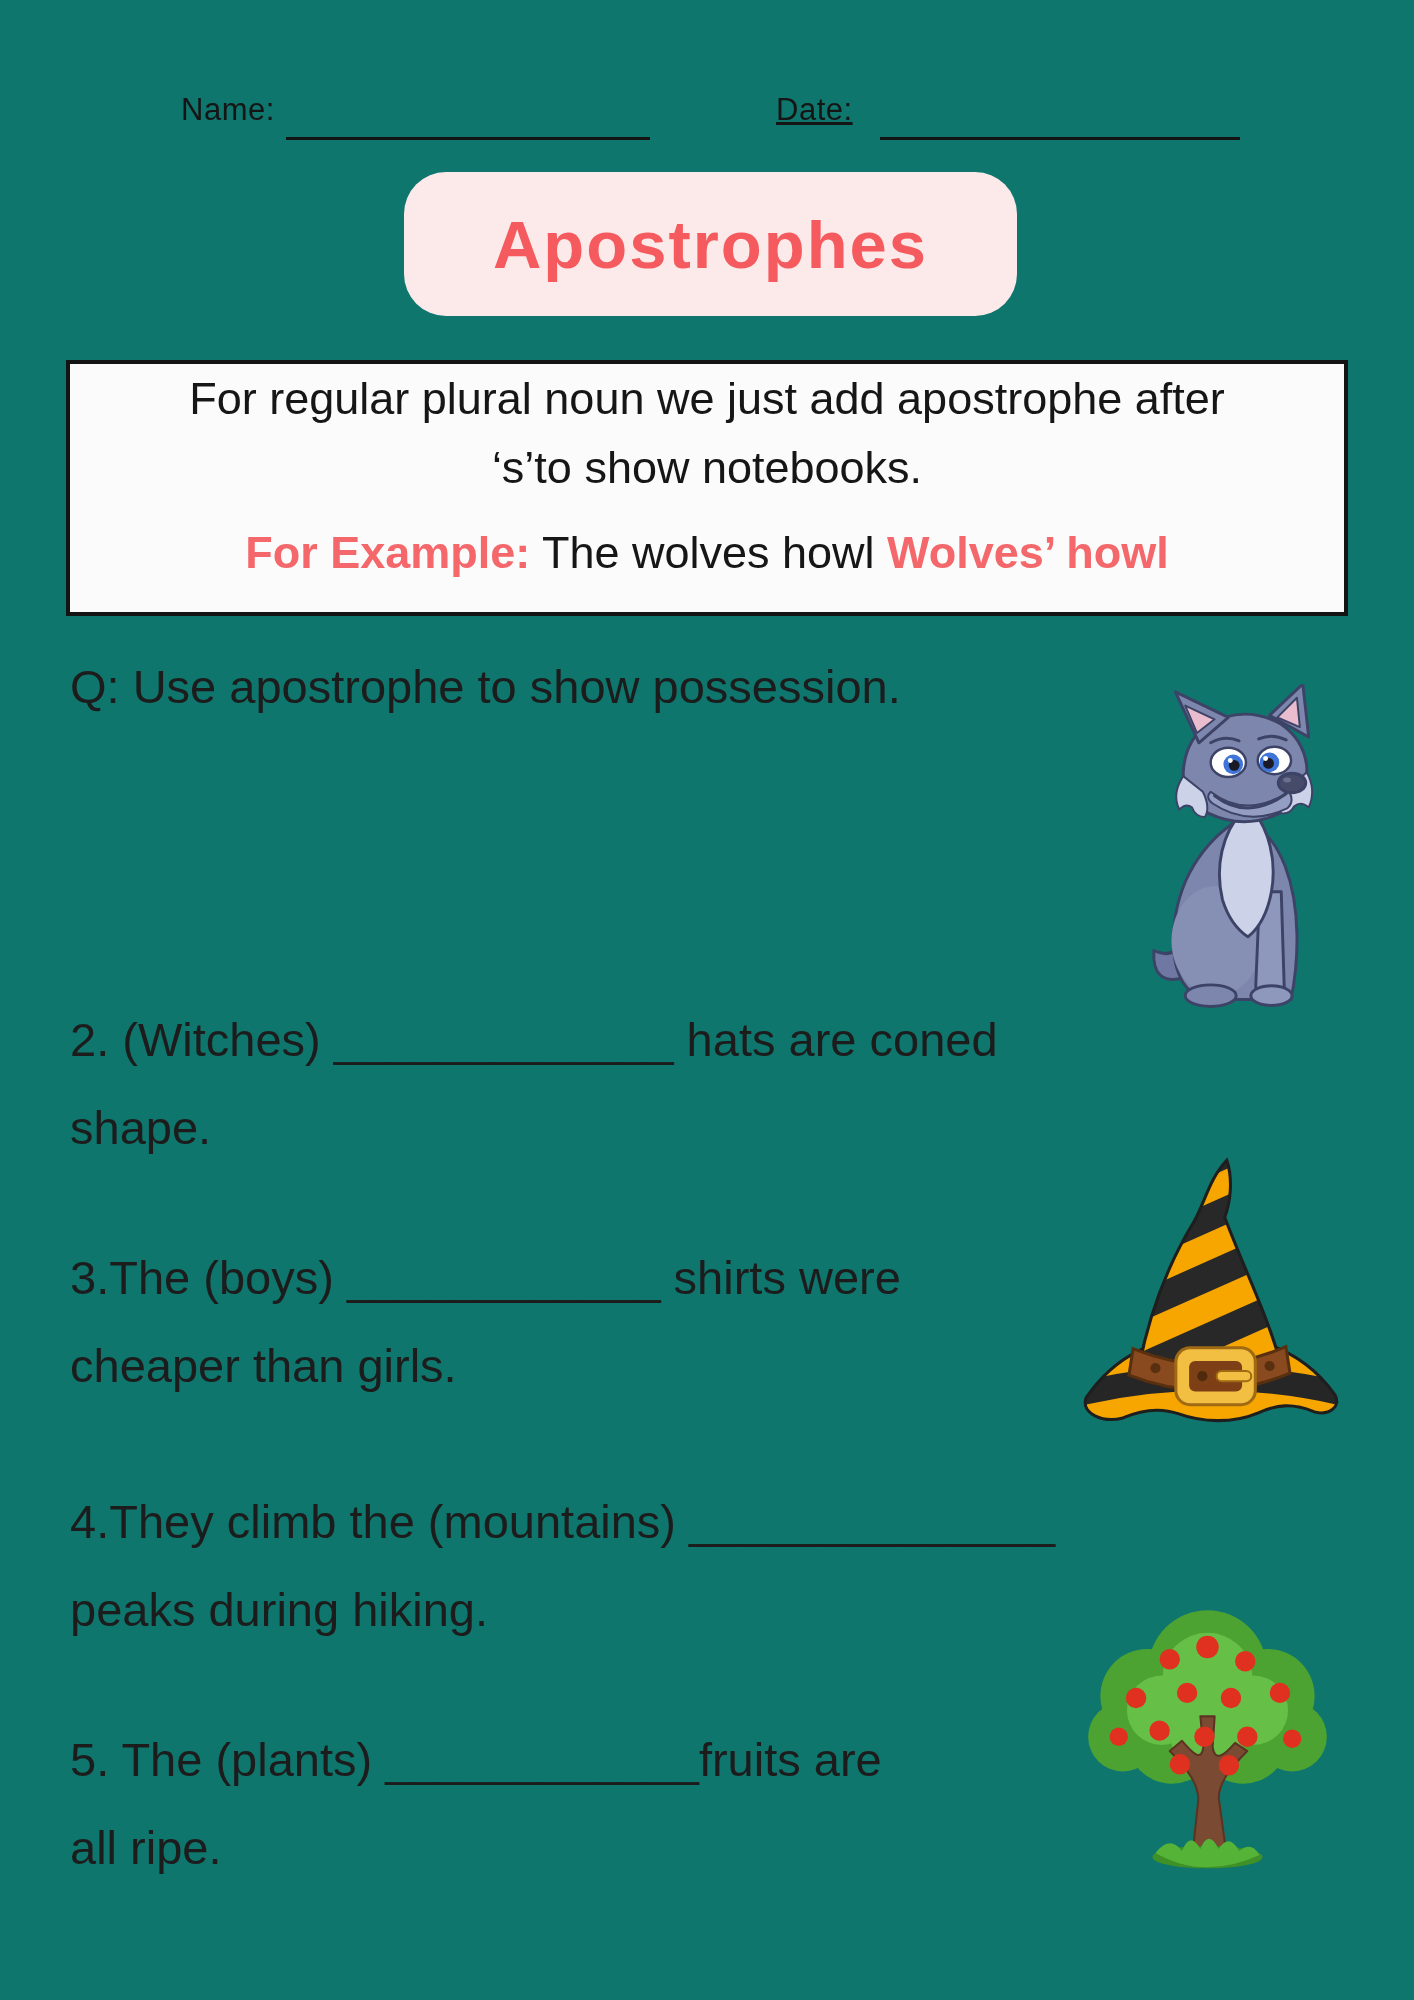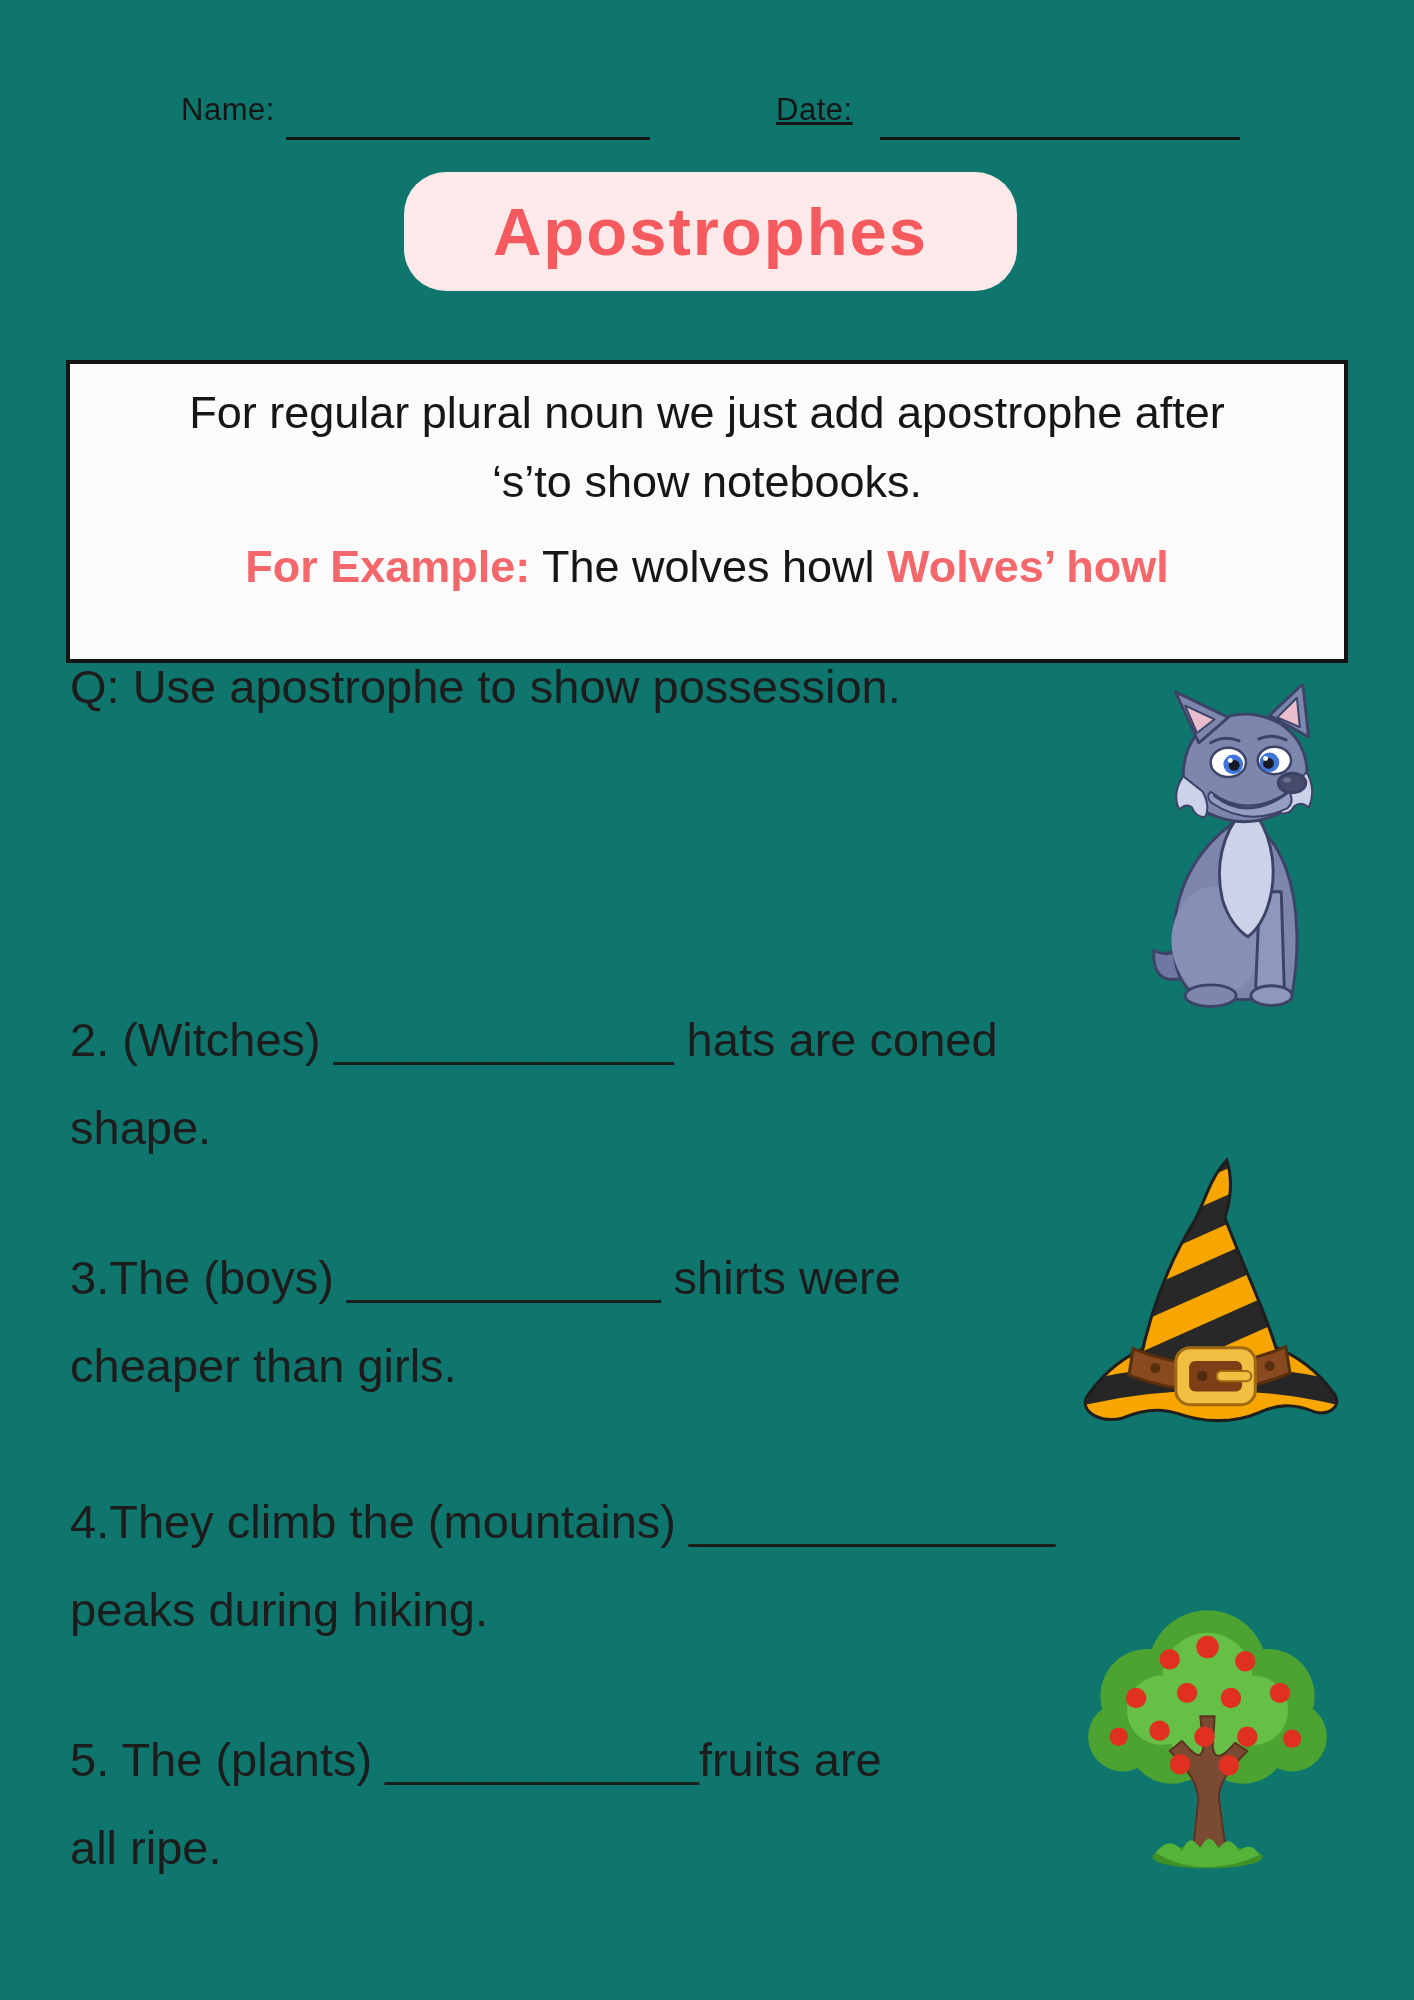--- a/index.html
+++ b/index.html
@@ -13,34 +13,33 @@
   
   .hdr-label { position:absolute; font-size:31px; color:#151515; letter-spacing:0.5px; }
   .hdr-line  { position:absolute; border-bottom:3px solid #141414; height:0; }
   #name-label { left:181px; top:92px; }
   #name-line  { left:286px; top:137px; width:364px; }
   #date-label { left:776px; top:92px;text-decoration:underline; }
   #date-line  { left:880px; top:137px; width:360px; }
 
   
   .title-pill {
-    position:absolute; left:404px; top:172px; width:613px; height:119px;
+    position:absolute; left:404px; top:172px; width:613px; height:144px;
     background:var(--title-bg,#fceaea); border-radius:42px;
     display:flex; align-items:center; justify-content:center;
   }
   .title-text {
     font-size:67px; font-weight:bold; letter-spacing:2px;
     color:var(--title-red,#f55b5e);
   }
 
   
   .rule-box {
-    position:absolute; left:66px; top:360px; width:1282px; height:303px;
+    position:absolute; left:66px; top:360px; width:1282px; height:256px;
     background:#fbfbfb; border:4px solid #141414; text-align:center;
-    padding-top:14px;
   }
   .rule-line { font-size:45px; line-height:69px; color:#161616; }
   .rule-example { font-size:45px; line-height:69px; margin-top:16px; color:#161616; }
   .red { color:var(--accent-red,#f4676b);font-weight:bold; }
 
   
   .q-prompt { position:absolute; left:70px; top:654px; font-size:47px; line-height:66px; white-space:pre; }
   .question { position:absolute; left:70px; font-size:47px; line-height:88px; }
   .q-line { white-space:pre; }
   #question-1 { top:752px; }

